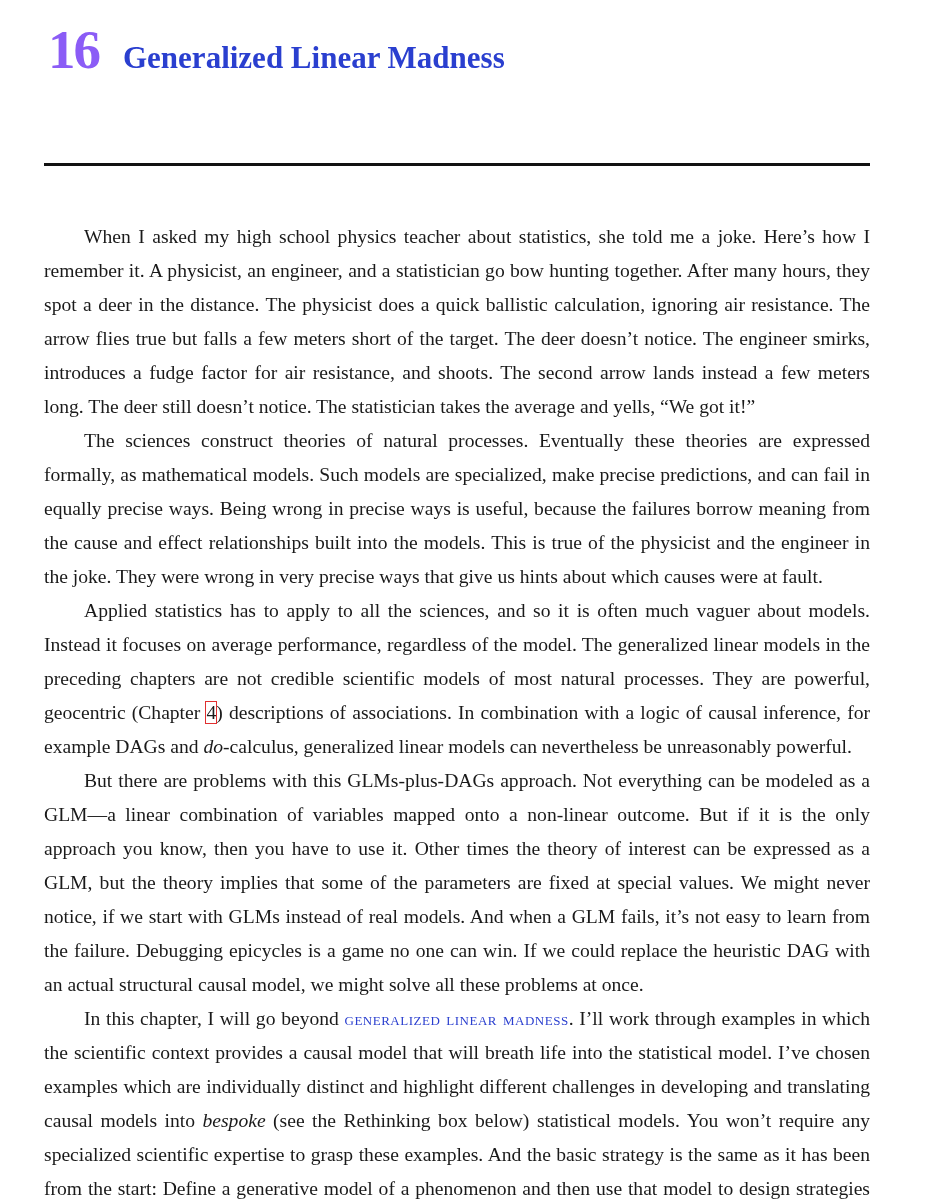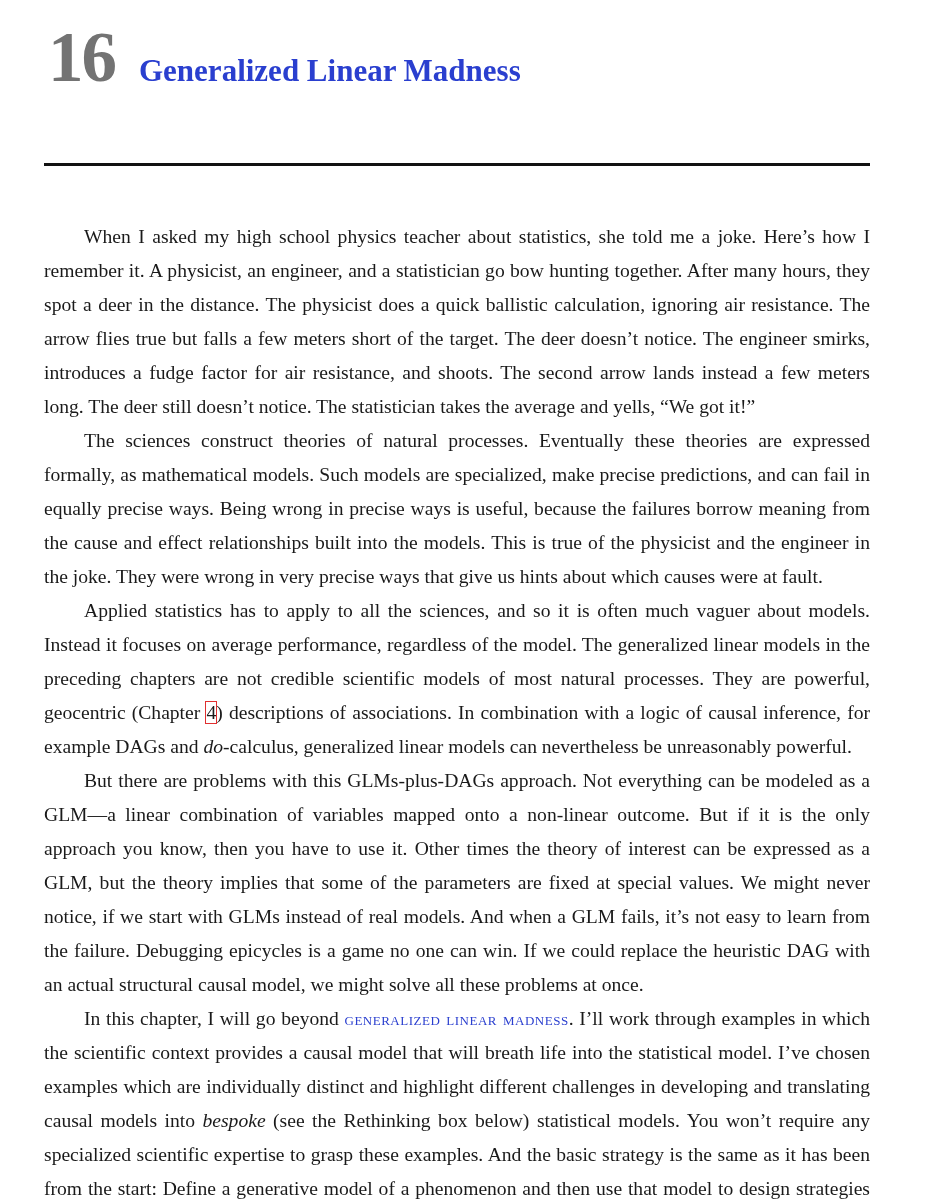--- a/index.html
+++ b/index.html
@@ -1,19 +1,19 @@
 <!DOCTYPE html>
 <html><head>
 <meta charset="utf-8">
 <style>
   html, body { margin: 0; padding: 0; background: #ffffff; }
   body { width: 925px; height: 1199px; position: relative; overflow: hidden;
          font-family: "Liberation Serif", "DejaVu Serif", serif; color: #1a1a1a; }
   .chapter-head { position: absolute; left: 48px; top: 22px; display: flex; align-items: baseline; }
-  .chapter-num { font-size: 71px; font-weight: bold; color: #737373; line-height: 1; letter-spacing: -2px; }
+  .chapter-num { font-size: 55px; font-weight: bold; color: #8b5cf6; line-height: 1; letter-spacing: -2px; }
   .chapter-title { font-size: 31px; font-weight: bold; color: #2a3fcf; margin-left: 24px; }
   .rule { position: absolute; left: 44px; top: 163px; width: 826px; height: 3px; background: #111; }
   .body-text { position: absolute; left: 44px; top: 220px; width: 826px;
                font-size: 19.6px; line-height: 34px; text-align: justify; hyphens: manual; }
   .body-text p { margin: 0; text-indent: 40px; }
   .sc { font-variant: small-caps; color: #2a3fcf; letter-spacing: 0.5px; font-size: 19px; }
   .xref { outline: 1px solid #e03030; outline-offset: 0px; }
   em { }
 </style>
 </head>

